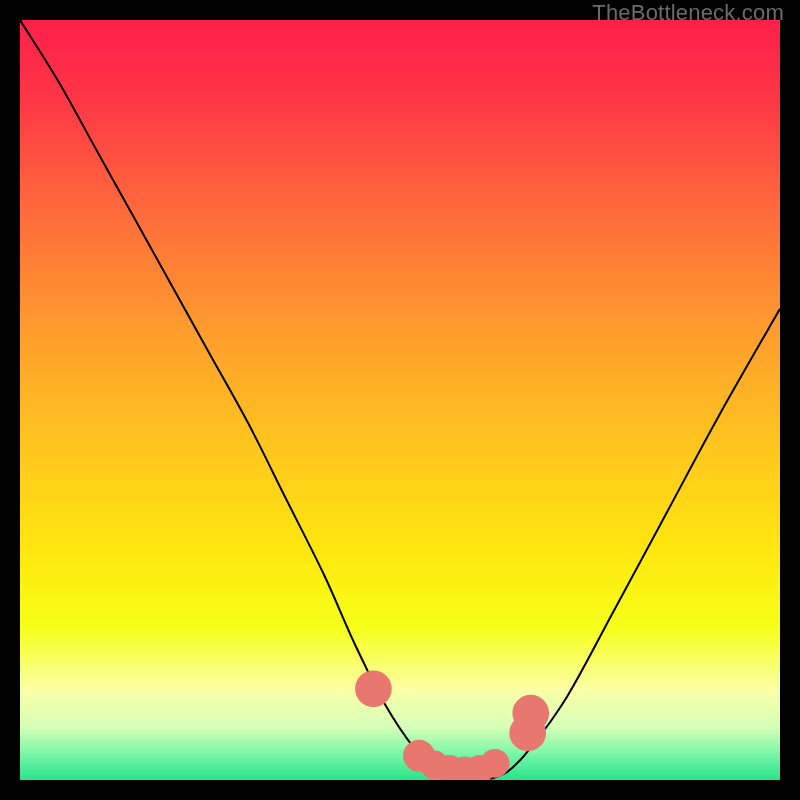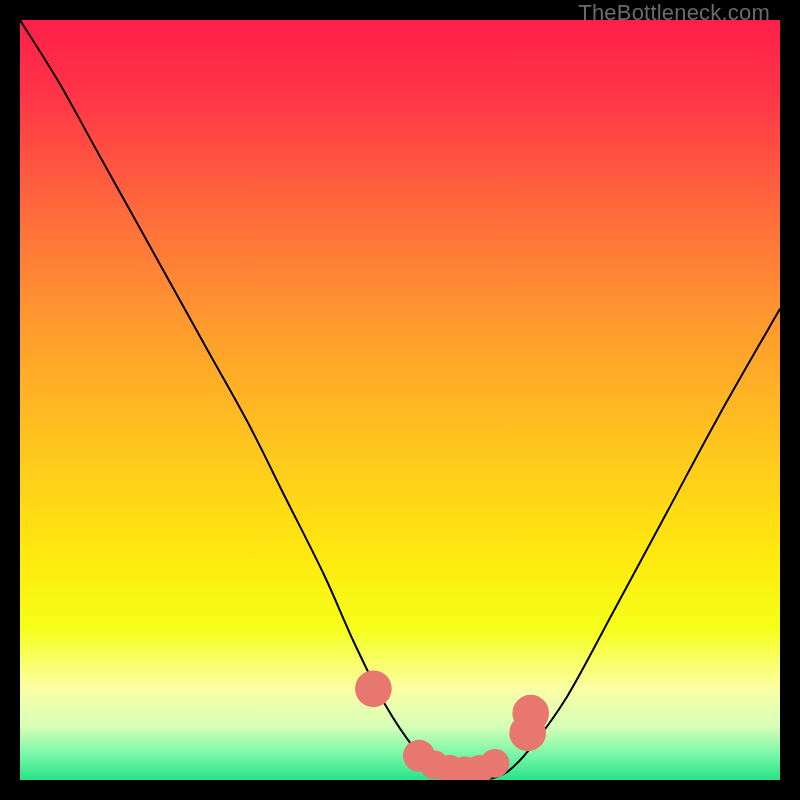--- a/index.html
+++ b/index.html
@@ -15,21 +15,21 @@
     position: absolute;
     left: 20px;
     top: 20px;
     width: 760px;
     height: 760px;
     background: #000;
   }
   .watermark {
     position: absolute;
     top: 0;
-    right: 30px;
+    right: 16px;
     color: #6b6b6b;
     font-size: 22px;
     font-weight: 500;
     letter-spacing: 0.2px;
   }
   svg {
     display: block;
   }
 </style>
 </head>

